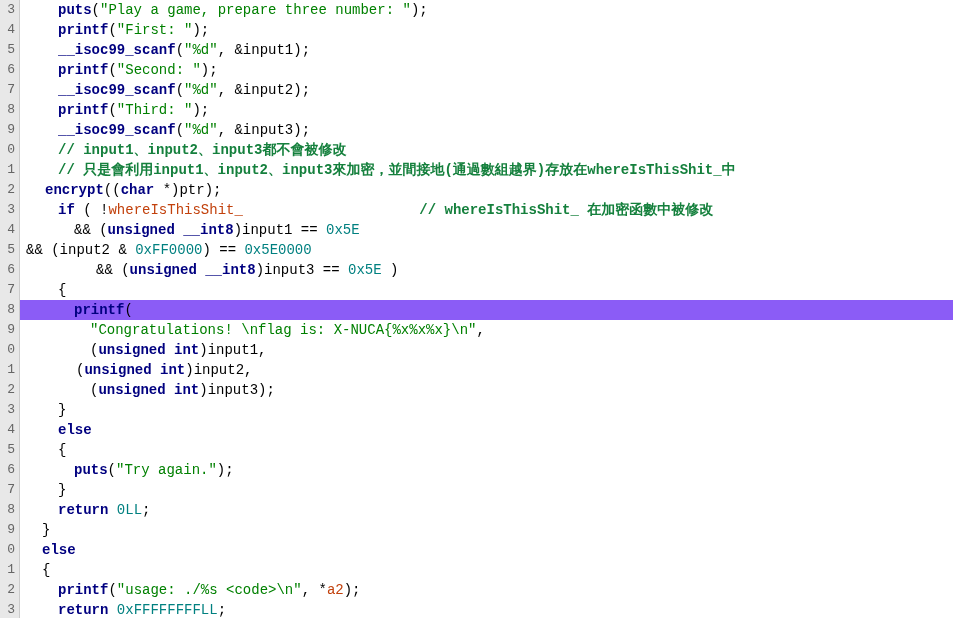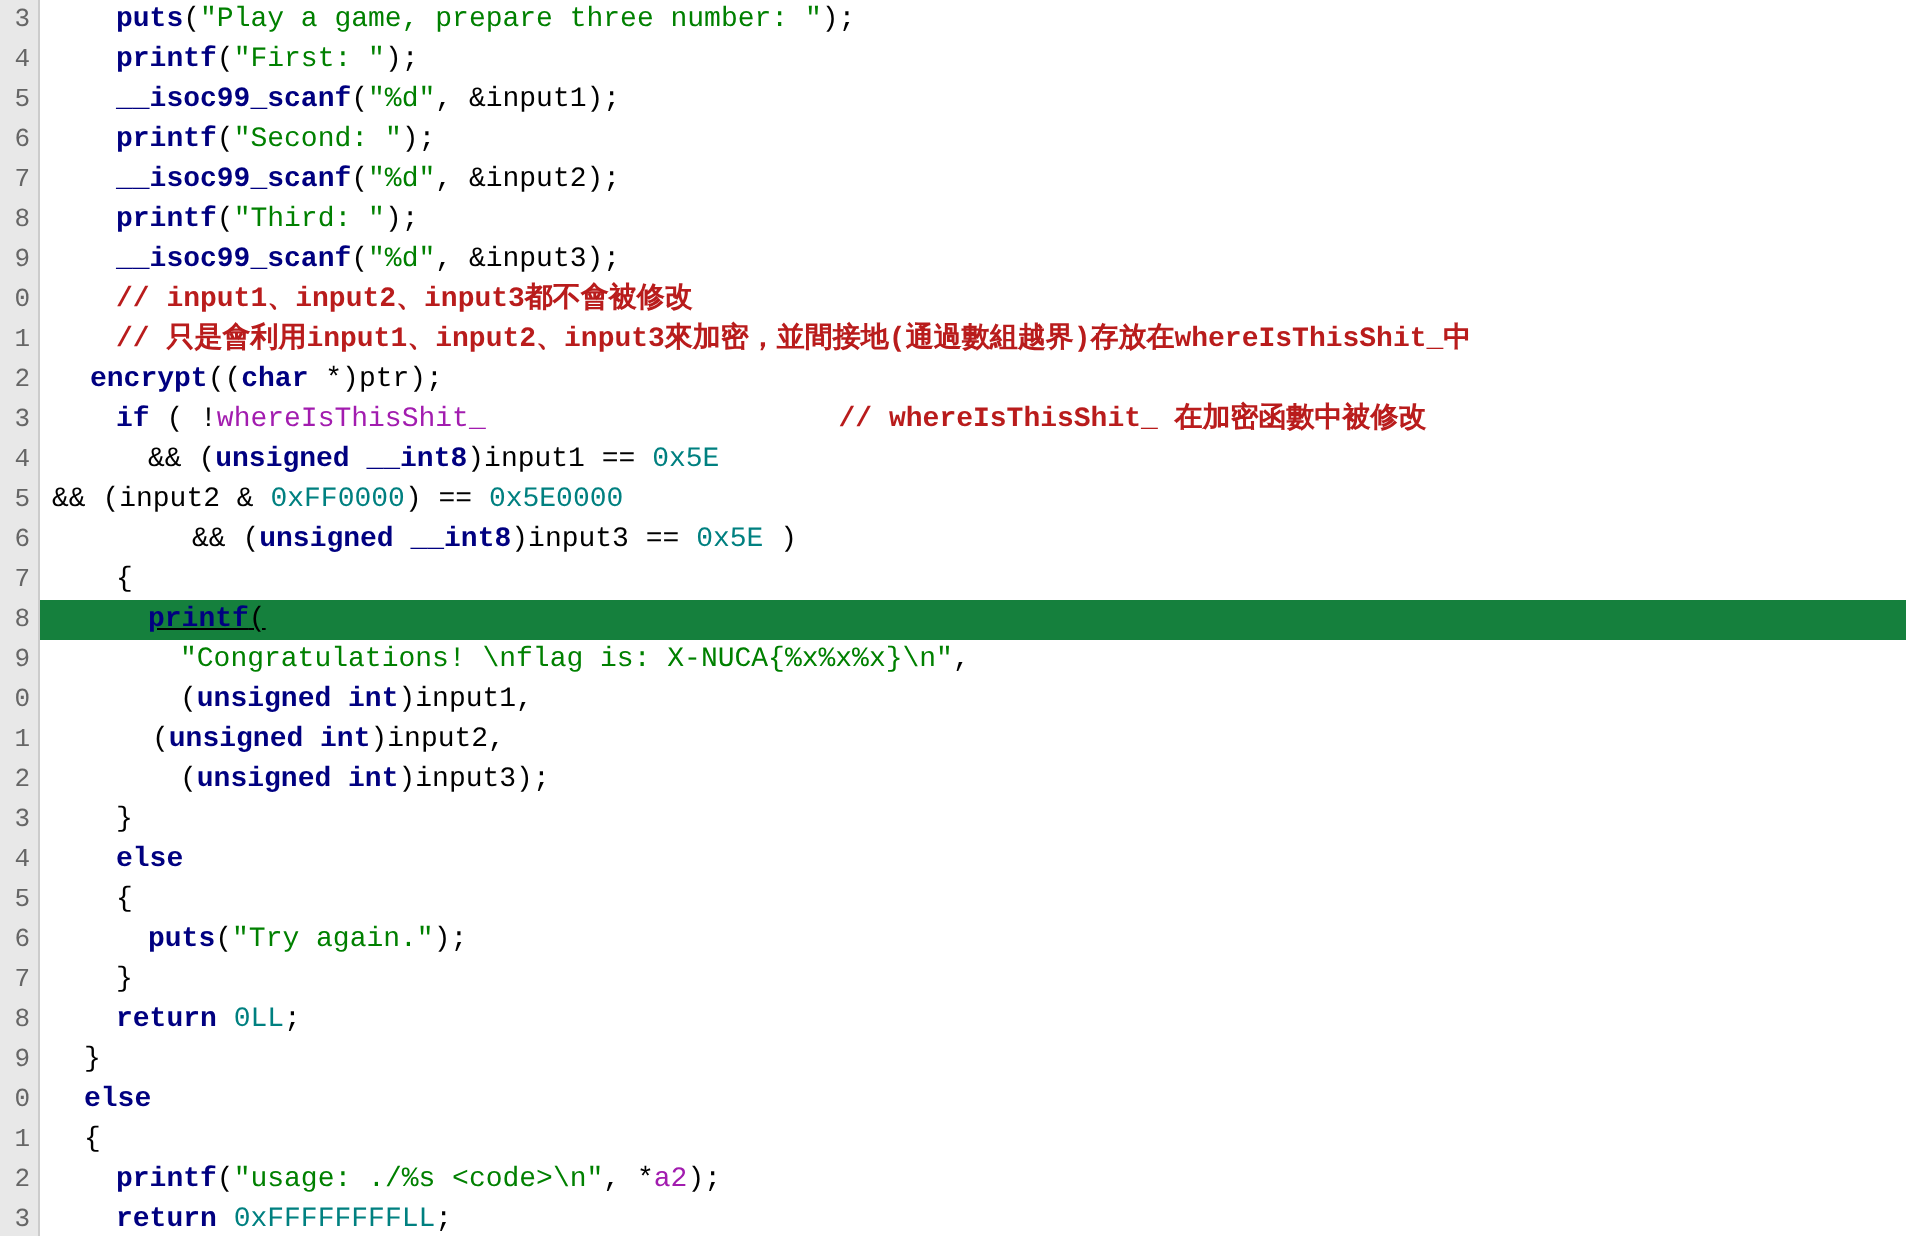--- a/index.html
+++ b/index.html
@@ -37,28 +37,27 @@
     background: #ffffff;
     position: relative;
   }
   .code-line {
     height: 20px;
     line-height: 20px;
     padding-left: 6px;
     white-space: pre;
   }
   .highlight {
-    background: #15803d;
-    text-decoration: underline;
+    background: #8b5cf6;
   }
   .blue-bold { color: #000080; font-weight: bold; }
   .green { color: #008000; }
-  .dark-green { color: #b91c1c; font-weight: bold; }
+  .dark-green { color: #15803d; font-weight: bold; }
   .teal { color: #008080; }
-  .brown { color: #a21caf; }
+  .brown { color: #c2410c; }
   .black { color: #000000; }
 </style>
 </head>
 <body>
 
 <div class="editor">
   <div class="gutter">
       <div class="gutter-line">3</div>
       <div class="gutter-line">4</div>
       <div class="gutter-line">5</div>

